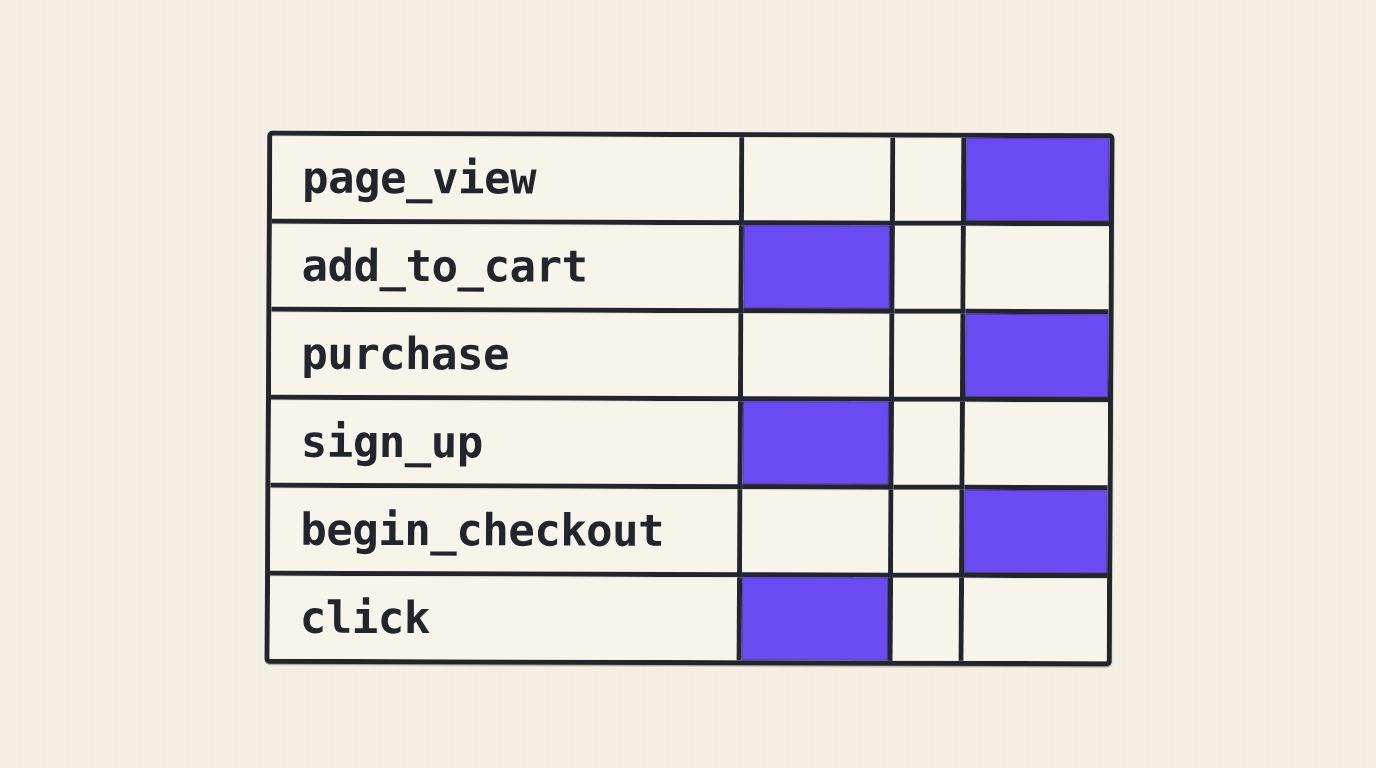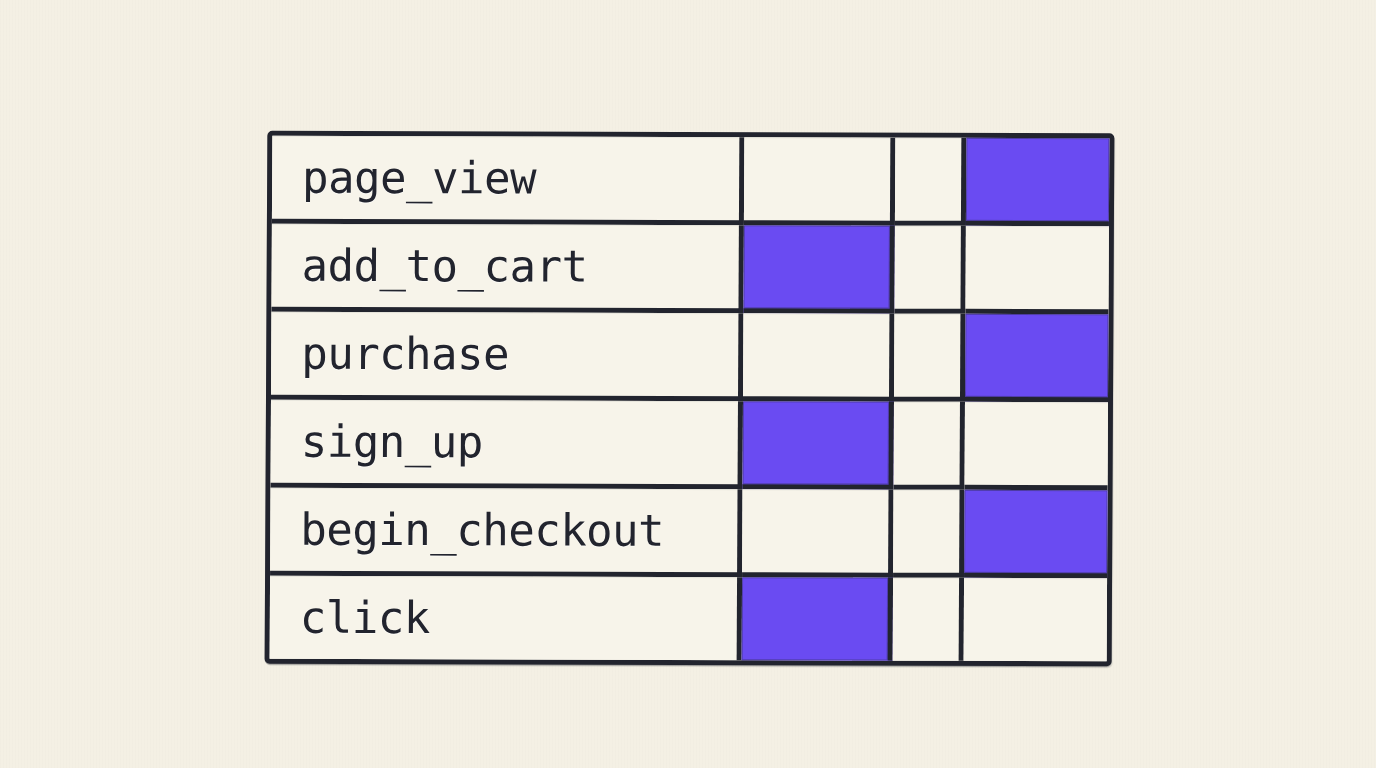--- a/index.html
+++ b/index.html
@@ -26,20 +26,21 @@
       repeating-linear-gradient(0deg, rgba(255,255,255,0.02) 0 1px, rgba(0,0,0,0) 1px 4px);
     opacity: 0.9;
   }
 
   #matrix-wrap {
     position: absolute;
     left: 266px;
     top: 132px;
     width: 844px;
     height: 504px;
+    font-weight: bold;
   }
 
   .matrix-table {
     position: absolute;
     left: 0;
     top: 0;
     width: 842px;
     height: 502px;
     border-collapse: separate;
     border-spacing: 0;

